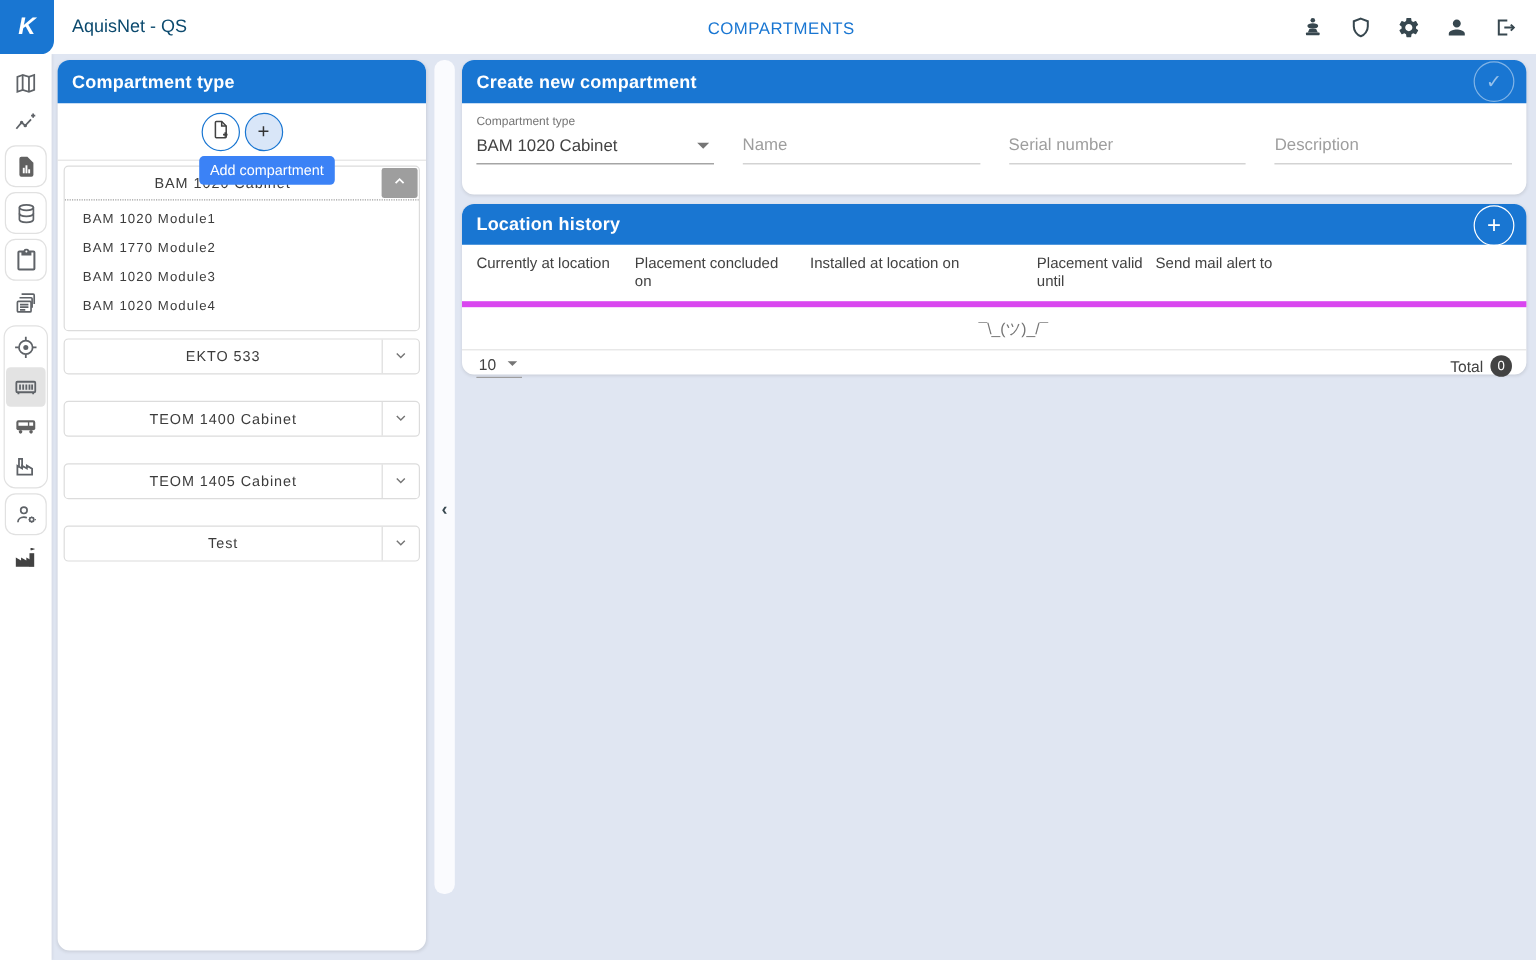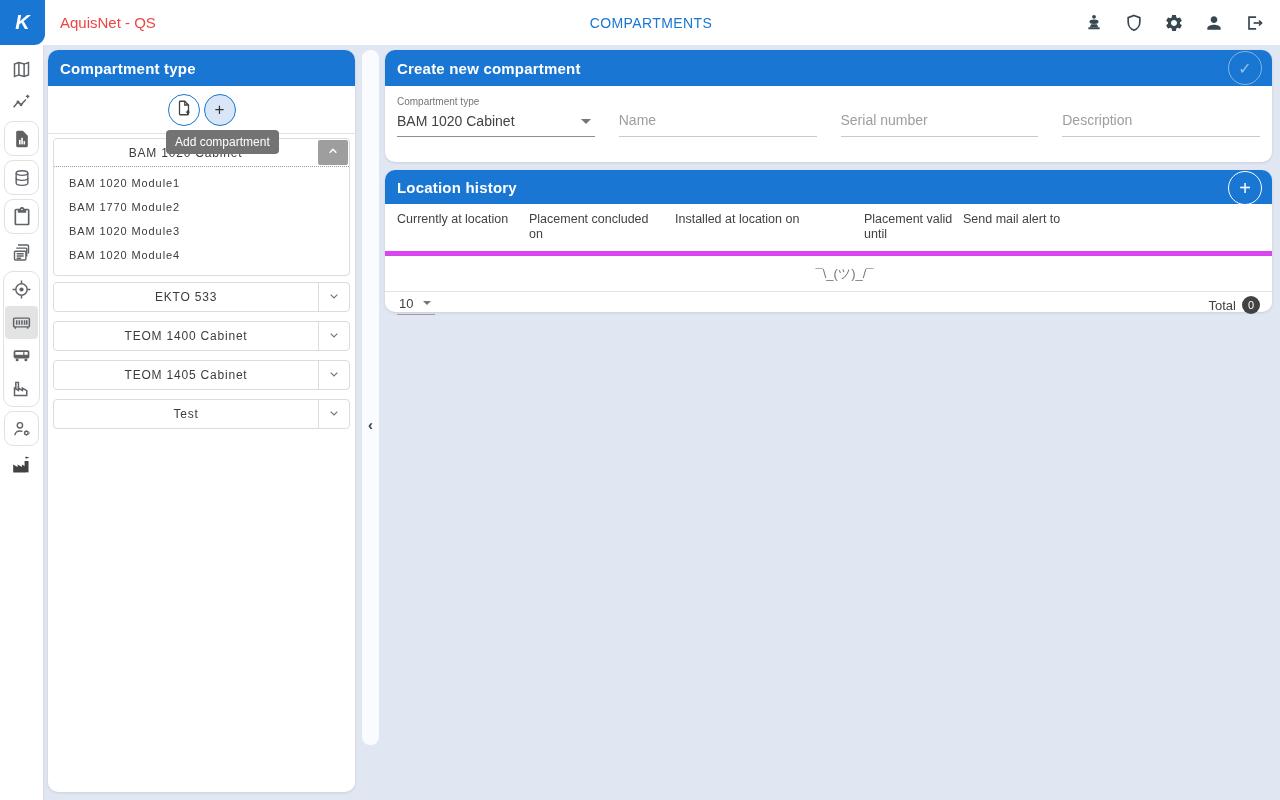--- a/index.html
+++ b/index.html
@@ -8,21 +8,21 @@
   #root { position:absolute; width:1280px; height:800px; background:#e0e6f2; }
 
   
   .topbar { position:absolute; left:0; top:0; width:1280px; height:45px;
     background:#ffffff; z-index:30; }
   .logo { position:absolute; left:0; top:0; width:45px; height:45px;
     background:#1976d2; border-bottom-right-radius:11px; color:#fff;
     display:flex; align-items:center; justify-content:center;
     font-style:italic; font-weight:bold; font-size:20px; cursor:pointer; }
   .app-title { position:absolute; left:60px; top:0; height:45px;
-    display:flex; align-items:center; font-size:15px; color:#ef4444; }
+    display:flex; align-items:center; font-size:15px; color:#0c4a6e; }
   .page-title { position:absolute; left:0; right:0; top:0; height:45px;
     display:flex; align-items:center; justify-content:center;
     font-size:14px; font-weight:500; color:#1976d2; letter-spacing:.4px;
     pointer-events:none;padding-left:22px; }
   .topbar-actions { position:absolute; right:14px; top:0; height:45px;
     display:flex; align-items:center; gap:16px; }
   .tb-btn { width:24px; height:24px; display:flex; align-items:center;
     justify-content:center; cursor:pointer; color:#37474f; background:none; border:none; }
   .tb-btn svg { display:block; }
 
@@ -61,28 +61,28 @@
   .group-head-label { flex:1; display:flex; align-items:center;
     justify-content:center; font-size:12px; color:#3c3c3c; letter-spacing:.8px; }
   .group-scroll-btn { width:30px; background:#9e9e9e; border:none; margin:1px;
     border-radius:2px; display:flex; align-items:center; justify-content:center;
     cursor:pointer; }
   .module-list { padding:4px 0 8px; }
   .module-item { height:24px; display:flex; align-items:center;
     padding-left:15px; font-size:11px; color:#3c3c3c; letter-spacing:.9px;
     cursor:pointer; }
   .group-collapsed { height:30px; border:1px solid #dcdcdc; border-radius:4px;
-    margin-bottom:9px; display:flex; align-items:stretch; background:#fff;
+    margin-bottom:22px; display:flex; align-items:stretch; background:#fff;
     cursor:pointer; }
   .group-collapsed-label { flex:1; display:flex; align-items:center;
     justify-content:center; font-size:12px; color:#3c3c3c; letter-spacing:.8px; }
   .group-chevron { width:31px; border:none; border-left:1px solid #dcdcdc;
     background:none; display:flex; align-items:center; justify-content:center;
     cursor:pointer; }
-  .tooltip { position:absolute; left:118px; top:80px; background:#737373;
+  .tooltip { position:absolute; left:118px; top:80px; background:#3b82f6;
     color:#fff; font-size:12px; padding:5px 9px; border-radius:4px;
     white-space:nowrap; z-index:20; }
 
   
   .collapse-strip { position:absolute; left:362px; top:50px; width:17px;
     height:695px; background:#fafbfe; border-radius:8px; }
   .collapse-handle { position:absolute; left:0; top:364px; width:17px; height:20px;
     display:flex; align-items:center; justify-content:center; font-size:15px;
     font-weight:bold; color:#37474f; cursor:pointer; background:none; border:none; }
 

